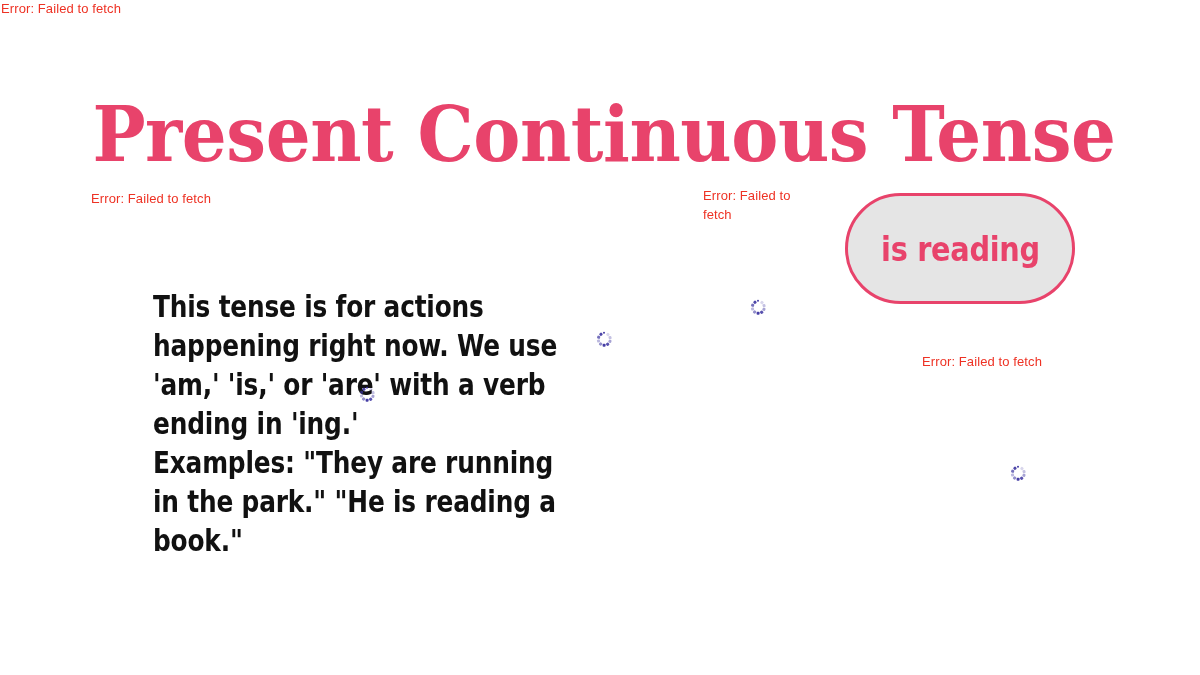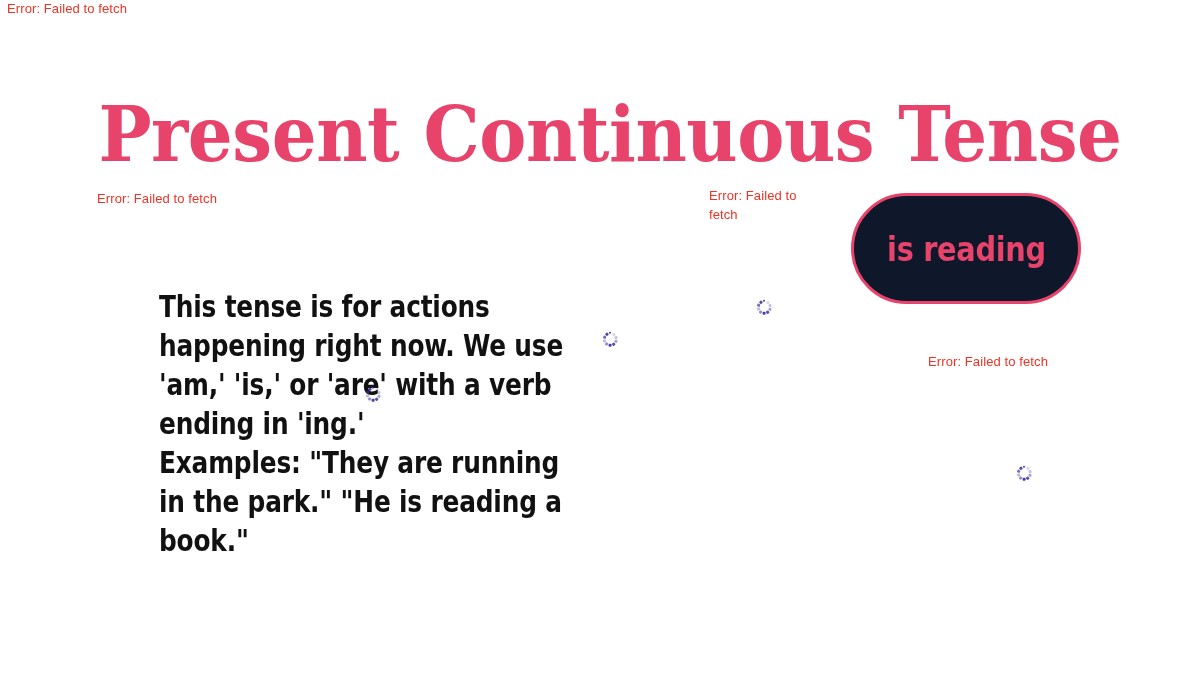--- a/index.html
+++ b/index.html
@@ -12,21 +12,21 @@
     height: 675px;
     background: #ffffff;
     font-family: "Liberation Sans", sans-serif;
     overflow: hidden;
     position: relative;
     -webkit-font-smoothing: antialiased;
   }
 
   .stage {
     position: absolute;
-    left: 10px;
+    left: 4px;
     top: 0;
     width: 1104px;
     height: 675px;
   }
 
   
   .err {
     position: absolute;
     color: #ee3224;
     font-family: "Liberation Sans", sans-serif;
@@ -91,21 +91,21 @@
     transform: scaleX(0.92);
     transform-origin: 0 0;
   }
 
   
   .pill {
     position: absolute;
     box-sizing: border-box;
     border: 3px solid #e8436b;
     border-radius: 999px;
-    background: #0f172a;
+    background: #e5e5e5;
     display: flex;
     align-items: center;
     justify-content: center;
   }
   .pill-label {
     color: #e8436b;
     font-family: "DejaVu Sans Condensed", "Liberation Sans Narrow", "Liberation Sans", sans-serif;
     font-size: 34px;
     font-weight: 700;
     letter-spacing: -0.3px;

